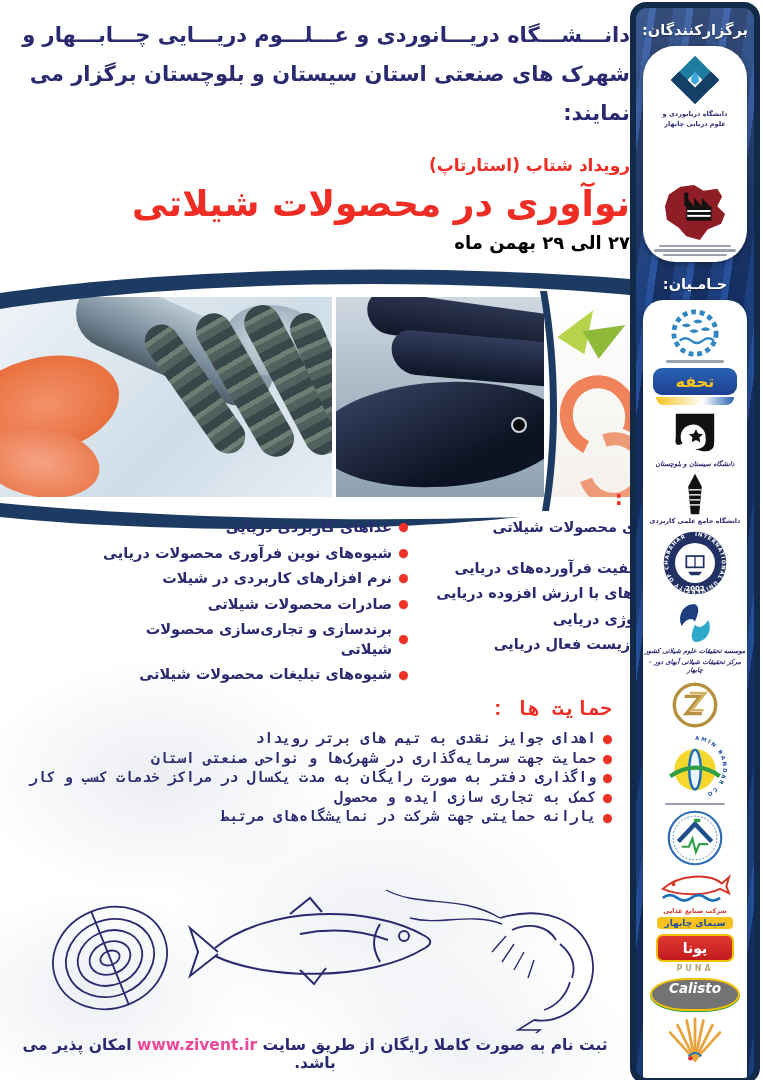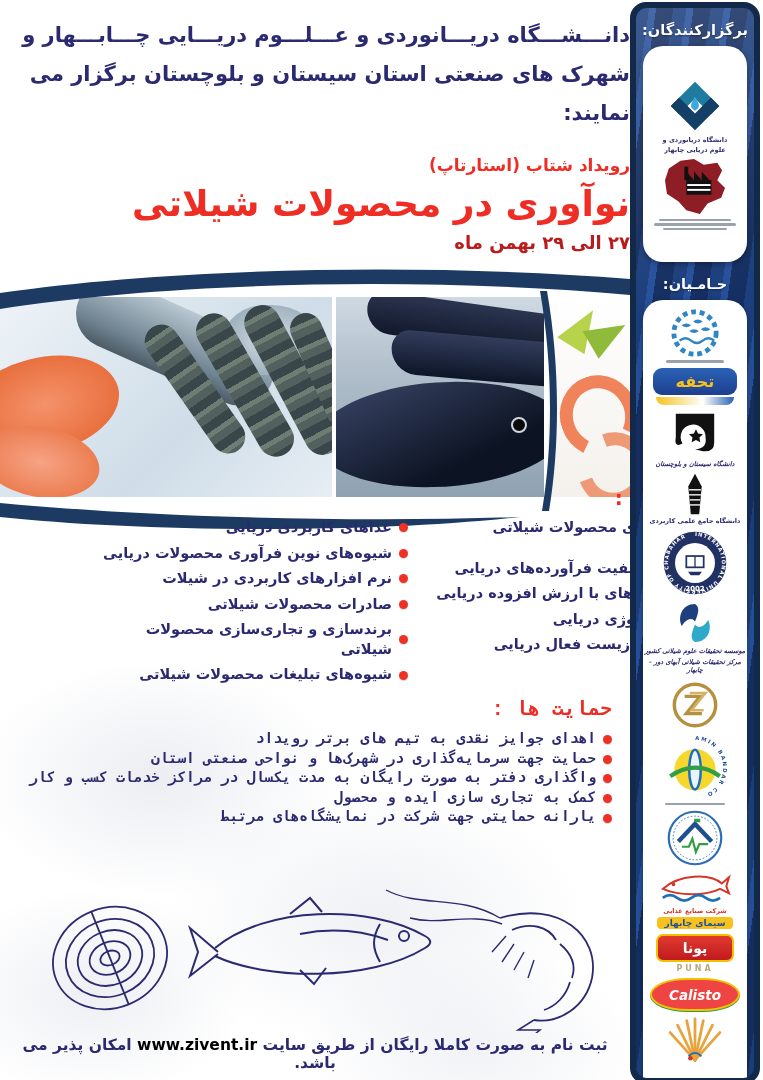--- a/index.html
+++ b/index.html
@@ -15,21 +15,21 @@
       radial-gradient(260px 170px at 25% 72%, rgba(165,175,195,.22), transparent 70%),
       radial-gradient(300px 190px at 60% 85%, rgba(165,175,195,.18), transparent 70%),
       radial-gradient(220px 150px at 15% 92%, rgba(165,175,195,.20), transparent 70%),
       radial-gradient(240px 140px at 75% 97%, rgba(165,175,195,.16), transparent 70%);
     pointer-events:none;
   }
   .header-block{position:absolute;top:16px;left:0;width:100%;text-align:right;direction:rtl;}
   .hdr-line{color:#2b2a70;font-weight:800;font-size:21px;line-height:1.85;}
   .event-type{margin-top:22px;color:#ee2d24;font-weight:800;font-size:17px;}
   .event-title{margin-top:8px;color:#ee2d24;font-weight:900;font-size:36px;letter-spacing:-1px;padding-left:20px;}
-  .event-date{margin-top:8px;color:#b91c1c;font-weight:800;font-size:18px;}
+  .event-date{margin-top:8px;color:#000000;font-weight:800;font-size:18px;}
 
   
   .photos{position:absolute;top:297px;left:0;width:630px;height:200px;display:flex;gap:4px;}
   .photo{position:relative;overflow:hidden;}
   .photo-fresh{width:332px;background:linear-gradient(135deg,#eef3f7,#cfdde8 60%,#e7eef4);}
   .photo-tuna{width:208px;background:linear-gradient(180deg,#cfd9e2,#aebdc9 40%,#8fa2b2);}
   .photo-shrimp-dish{flex:1;background:linear-gradient(180deg,#ffffff,#f4f1ec);}
   .blob{position:absolute;border-radius:50%;}
   .salmon1{left:-30px;top:60px;width:150px;height:95px;background:radial-gradient(closest-side,#f4926a,#e9703f);transform:rotate(-15deg);border-radius:45% 55% 50% 50%;}
   .salmon2{left:-20px;top:130px;width:120px;height:70px;background:radial-gradient(closest-side,#f6a385,#ec7e52);transform:rotate(10deg);}
@@ -59,49 +59,49 @@
   .tcol{display:flex;flex-direction:column;gap:6px;}
   .tcol-right{width:292px;}
   .tcol-left{width:316px;}
   .bullet-item{display:flex;align-items:center;direction:rtl;color:#2b2a70;font-weight:800;font-size:14.5px;line-height:1.35;}
   .bullet{flex:0 0 9px;width:9px;height:9px;border-radius:50%;background:#ee3124;margin-inline-end:7px;box-shadow:0 1px 0 rgba(0,0,0,.15);}
   .supports{position:absolute;top:696px;left:0;width:630px;direction:rtl;font-family:Liberation Mono, monospace;}
   .supports .slist{display:flex;flex-direction:column;margin-top:9px;padding:0 18px 0 6px;}
 
   
   .footer{position:absolute;top:1036px;left:0;width:630px;text-align:center;direction:rtl;color:#2b2a70;font-weight:800;font-size:15.5px;}
-  .footer .url{color:#000000;}
+  .footer .url{color:#ec4899;}
 
   
   .illus{position:absolute;top:878px;left:0;}
 
   
   .sidebar{position:absolute;top:2px;left:630px;width:130px;height:1082px;background:#12294a;border-radius:16px;padding:6px;box-sizing:border-box;}
   .sidebar-inner{width:100%;height:100%;border-radius:11px;overflow:hidden;display:flex;flex-direction:column;align-items:center;
     background:
       linear-gradient(165deg, rgba(255,255,255,.14), rgba(255,255,255,0) 28%),
       repeating-linear-gradient(98deg,#1c3f7d 0 13px,#27509b 13px 20px,#152f63 20px 37px),
       #1c3f7d;
   }
   .side-label{color:#fff;font-weight:800;font-size:14.5px;direction:rtl;margin:14px 0 8px;text-shadow:0 1px 2px rgba(0,0,0,.4);}
   .side-card{background:#fff;border-radius:20px;width:104px;box-shadow:0 2px 6px rgba(0,0,0,.35);display:flex;flex-direction:column;align-items:center;}
-  .card-organizers{height:204px;justify-content:center;padding:6px 0;}
+  .card-organizers{height:204px;justify-content:space-between;padding:6px 0;border-radius:32px;}
   .card-sponsors{flex:1 0 auto;margin-bottom:-30px;padding:8px 0 10px;gap:5px;}
   .logo{display:flex;flex-direction:column;align-items:center;gap:2px;}
   .logo-caption{color:#2b2a70;font-size:6.5px;font-weight:700;direction:rtl;line-height:1.3;text-align:center;}
   .cap-bar{height:2.5px;background:#9aa3ad;border-radius:2px;}
   .tohfeh-pill{width:84px;height:27px;background:linear-gradient(180deg,#2a62b5,#1d3f8f);border-radius:9px;display:flex;align-items:center;justify-content:center;}
   .tohfeh-pill span{color:#f7c21e;font-weight:900;font-size:16px;direction:rtl;}
   .tohfeh-wave{width:78px;height:8px;border-radius:0 0 40px 40px;background:linear-gradient(90deg,#f7c21e,#fff 60%,#2a62b5);}
   .simaye-strip{background:#f7c21e;border-radius:4px;padding:1px 7px;color:#1d4f9e;font-weight:900;font-size:9px;direction:rtl;}
   .simaye-co{color:#d63426;font-size:6.5px;font-weight:700;direction:rtl;}
   .puna-pill{width:74px;height:24px;background:linear-gradient(180deg,#e03a2f,#c01a1f);border:2px solid #f2c200;border-radius:7px;display:flex;align-items:center;justify-content:center;}
   .puna-pill span{color:#fff;font-weight:900;font-size:14px;direction:rtl;}
   .puna-latin{color:#b9a77a;font-weight:800;font-size:8px;letter-spacing:3px;}
-  .calisto-oval{width:86px;height:29px;background:#ef4444;border:2px solid #f2c200;border-radius:50%/60%;display:flex;align-items:center;justify-content:center;box-shadow:0 1px 0 #2f9e44;}
+  .calisto-oval{width:86px;height:29px;background:#737373;border:2px solid #f2c200;border-radius:50%/60%;display:flex;align-items:flex-start;justify-content:center;box-shadow:0 1px 0 #2f9e44;}
   .calisto-oval span{color:#fff;font-weight:800;font-style:italic;font-size:13.5px;}
 </style>
 </head>
 <body>
 
 <div class="main">
 
   <div class="header-block">
     <div class="hdr-line">دانـــشـــگاه دریـــانوردی و عـــلـــوم دریـــایی چـــابـــهار و</div>
     <div class="hdr-line">شهرک های صنعتی استان سیستان و بلوچستان برگزار می نمایند:</div>

